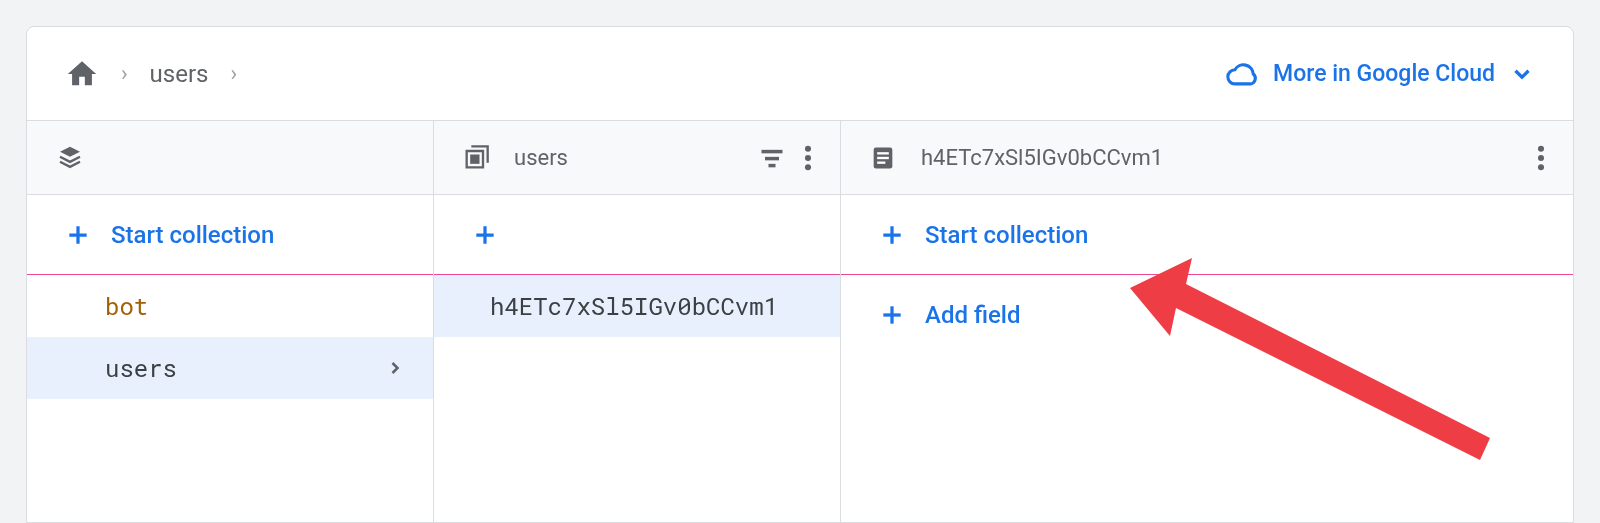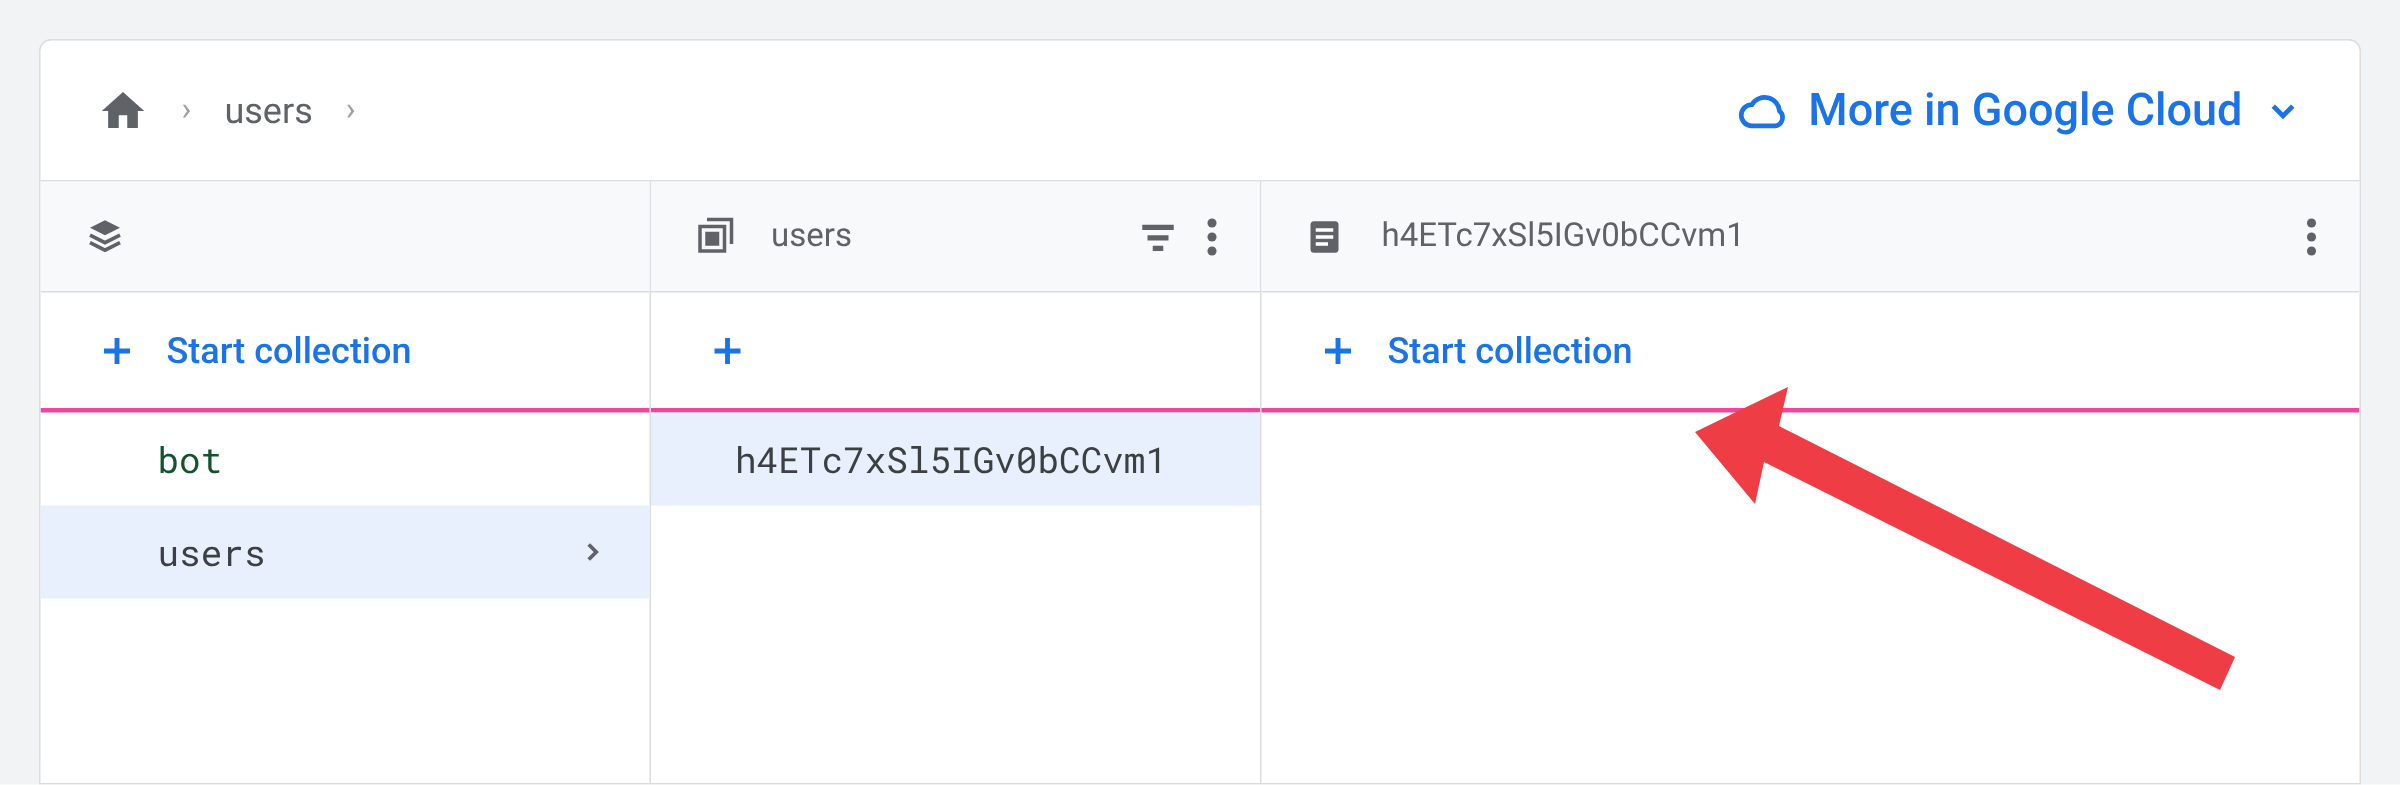--- a/index.html
+++ b/index.html
@@ -34,21 +34,21 @@
     font-size: 24px;
   }
   .breadcrumb .crumb { color: #5f6368; }
   .breadcrumb .sep { color: #9aa0a6; font-size: 22px; }
   .home-icon svg { width: 34px; height: 34px; fill: #5f6368; display:block; }
   .ext-link {
     display: flex;
     align-items: center;
     gap: 14px;
     color: #1a73e8;
-    font-size: 30px;
+    font-size: 23px;
     font-weight: 500;
     cursor: pointer;
   }
   .ext-link svg.cloud { width: 34px; height: 26px; stroke:#1a73e8; fill:none; stroke-width:2.2; }
   .ext-link svg.chev { width: 26px; height: 26px; stroke:#1a73e8; fill:none; stroke-width:3; }
   .columns {
     display: grid;
     grid-template-columns: 407px 407px 1fr;
     height: calc(100% - 94px);
   }
@@ -71,35 +71,35 @@
   .action-row {
     display: flex;
     align-items: center;
     gap: 20px;
     padding: 0 38px;
     height: 80px;
     color: #1a73e8;
     font-size: 24px;
     font-weight: 500;
     cursor: pointer;
-    border-bottom: 3px solid #ec4899;
+    border-bottom: 1px solid #ec4899;
   }
   .action-row.noborder { border-bottom: none; }
   .plus-icon {
     width: 26px; height: 26px;
     stroke: #1a73e8; stroke-width: 3; fill: none;
   }
   .item-row {
     display: flex;
     align-items: center;
     height: 62px;
     padding: 0 28px 0 78px;
     font-family: 'Roboto Mono', monospace;
     font-size: 24px;
-    color: #14532d;
+    color: #a16207;
     cursor: pointer;
   }
   .item-row.selected {
     background: #e8f0fe;
     color: #3c4043;
   }
   .item-row .spacer { flex:1; }
   .item-row svg.chev-r { width:20px; height:20px; stroke:#5f6368; stroke-width:3; fill:none; }
   .col1-hdr-icon svg { width:30px; height:30px; fill:#5f6368; }
   .col2-hdr-icon svg { width:28px; height:28px; fill:#5f6368; }
@@ -228,20 +228,27 @@
             </svg>
         </span>
       </div>
       <div class="action-row">
         <svg class="plus-icon" viewBox="0 0 24 24">
             <line x1="12" y1="4" x2="12" y2="20"></line>
             <line x1="4" y1="12" x2="20" y2="12"></line>
           </svg>
         <span>Start collection</span>
       </div>
+      <div class="action-row noborder">
+        <svg class="plus-icon" viewBox="0 0 24 24">
+            <line x1="12" y1="4" x2="12" y2="20"></line>
+            <line x1="4" y1="12" x2="20" y2="12"></line>
+          </svg>
+        <span>Add field</span>
+      </div>
     </div>
 
   </div>
 </div>
 
 <svg class="annotation-arrow" width="380" height="210" viewBox="0 0 380 210">
   <polygon points="10,30 72,0 66,26 370,180 360,202 56,50 50,78" fill="#ef3d46"></polygon>
 </svg>
 
 </body></html>

